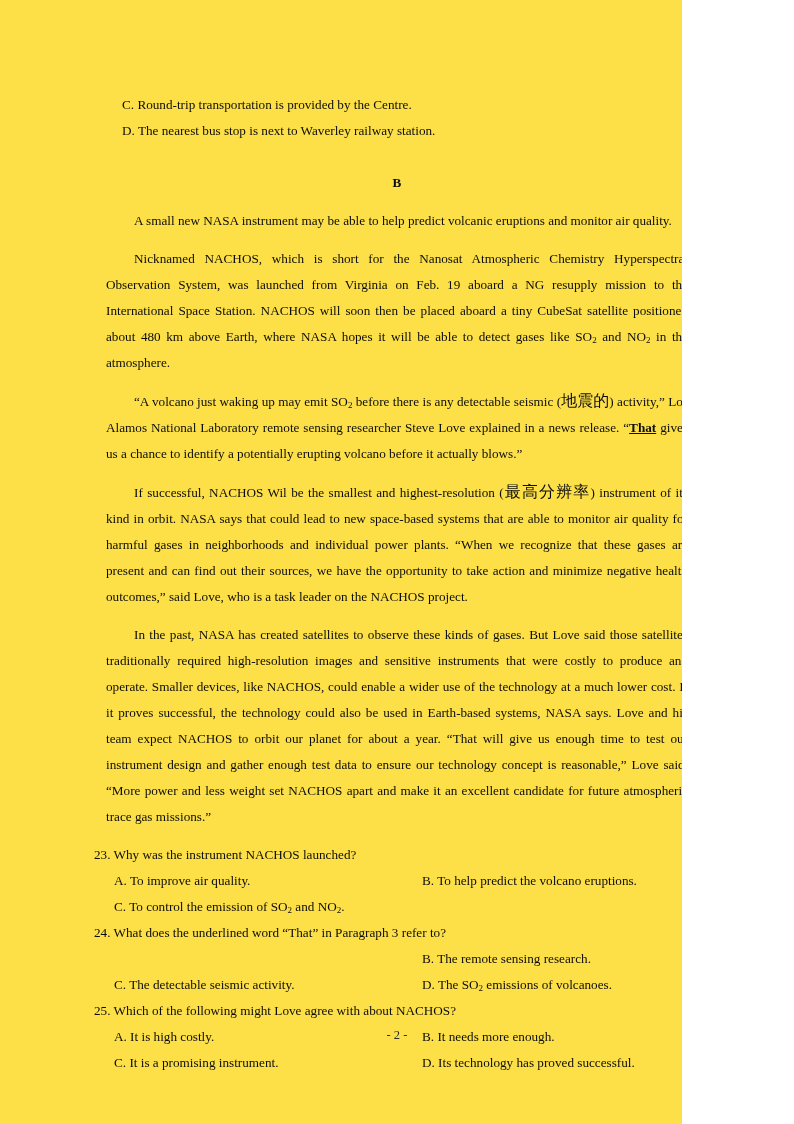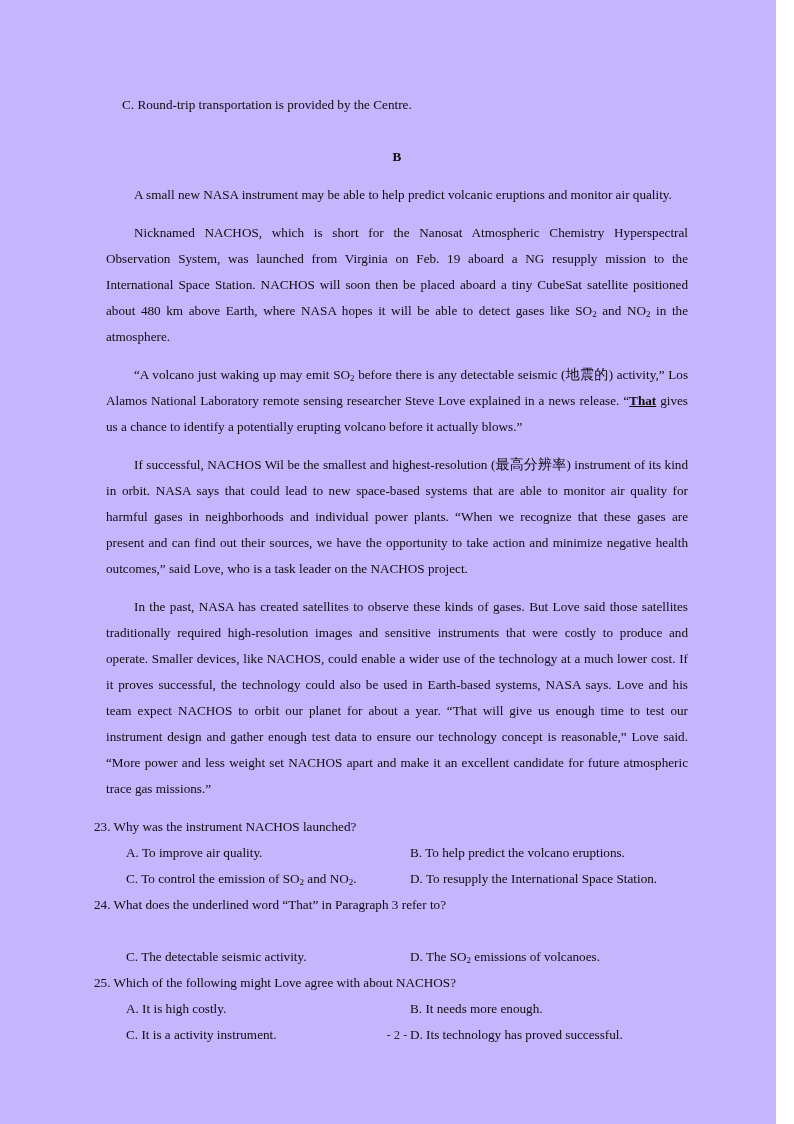--- a/index.html
+++ b/index.html
@@ -11,23 +11,23 @@
     width: 794px;
     height: 1124px;
     position: relative;
     font-family: "Liberation Serif", "DejaVu Serif", serif;
     color: #0d0d0d;
     -webkit-font-smoothing: antialiased;
   }
   .page {
     position: absolute;
     left: 0; top: 0;
-    width: 776px;
+    width: 682px;
     height: 1124px;
-    background: #c4b5fd;
+    background: #fde047;
     overflow: hidden;
   }
   .content {
     position: absolute;
     left: 94px;
     top: 92px;
     width: 606px;
   }
   
   .opt-line {
@@ -66,103 +66,104 @@
     font-family: Liberation Serif, serif;
   }
   .opt-row {
     position: relative;
     height: 26px;
     line-height: 26px;
     font-size: 13.2px;
   }
   .opt-a {
     position: absolute;
-    left: 32px;
+    left: 20px;
     top: 0;
     white-space: nowrap;
   }
   .opt-b {
     position: absolute;
-    left: 316px;
+    left: 328px;
     top: 0;
     white-space: nowrap;
   }
   sub {
     font-size: 9px;
     line-height: 0;
     vertical-align: -0.22em;
   }
   .u-bold {
     font-weight: bold;
     text-decoration: underline;
   }
   .cn {
-    font-family: Liberation Serif, serif;
-    font-size: 14px;
+    font-family: Liberation Sans, sans-serif;
+    font-size: 16px;
   }
   .footer {
     position: absolute;
     left: 0;
     top: 1028px;
     width: 794px;
     text-align: center;
     font-size: 12.5px;
     color: #2b2b2b;
   }
 </style>
 </head>
 <body>
 
 <div class="page">
   <div class="content">
 
     <div>
       <div class="opt-line">C. Round-trip transportation is provided by the Centre.</div>
+      <div class="opt-line">D. The nearest bus stop is next to Waverley railway station.</div>
     </div>
 
     <div class="section-head">B</div>
 
     <div>
       <p class="para para-last-natural">A small new NASA instrument may be able to help predict volcanic eruptions and monitor air quality.</p>
       <p class="para para-last-natural">Nicknamed NACHOS, which is short for the Nanosat Atmospheric Chemistry Hyperspectral Observation System, was launched from Virginia on Feb. 19 aboard a NG resupply mission to the International Space Station. NACHOS will soon then be placed aboard a tiny CubeSat satellite positioned about 480 km above Earth, where NASA hopes it will be able to detect gases like SO<sub>2</sub> and NO<sub>2</sub> in the atmosphere.</p>
       <p class="para para-last-natural">“A volcano just waking up may emit SO<sub>2</sub> before there is any detectable seismic (<span class="cn">地震的</span>) activity,” Los Alamos National Laboratory remote sensing researcher Steve Love explained in a news release. “<span class="u-bold">That</span> gives us a chance to identify a potentially erupting volcano before it actually blows.”</p>
       <p class="para para-last-natural">If successful, NACHOS Wil be the smallest and highest-resolution (<span class="cn">最高分辨率</span>) instrument of its kind in orbit. NASA says that could lead to new space-based systems that are able to monitor air quality for harmful gases in neighborhoods and individual power plants. “When we recognize that these gases are present and can find out their sources, we have the opportunity to take action and minimize negative health outcomes,” said Love, who is a task leader on the NACHOS project.</p>
       <p class="para para-last-natural">In the past, NASA has created satellites to observe these kinds of gases. But Love said those satellites traditionally required high-resolution images and sensitive instruments that were costly to produce and operate. Smaller devices, like NACHOS, could enable a wider use of the technology at a much lower cost. If it proves successful, the technology could also be used in Earth-based systems, NASA says. Love and his team expect NACHOS to orbit our planet for about a year. “That will give us enough time to test our instrument design and gather enough test data to ensure our technology concept is reasonable,” Love said. “More power and less weight set NACHOS apart and make it an excellent candidate for future atmospheric trace gas missions.”</p>
     </div>
 
     <div class="q-block">
       <div class="q-stem">23. Why was the instrument NACHOS launched?</div>
       <div class="opt-row">
         <span class="opt-a">A. To improve air quality.</span>
         <span class="opt-b">B. To help predict the volcano eruptions.</span>
       </div>
       <div class="opt-row">
         <span class="opt-a">C. To control the emission of SO<sub>2</sub> and NO<sub>2</sub>.</span>
-        <span class="opt-b">D. To resupply the International Space Station.</span>
       </div>
     </div>
 
     <div class="q-block">
       <div class="q-stem">24. What does the underlined word “That” in Paragraph 3 refer to?</div>
       <div class="opt-row">
+        <span class="opt-b">B. The remote sensing research.</span>
       </div>
       <div class="opt-row">
         <span class="opt-a">C. The detectable seismic activity.</span>
         <span class="opt-b">D. The SO<sub>2</sub> emissions of volcanoes.</span>
       </div>
     </div>
 
     <div class="q-block">
       <div class="q-stem">25. Which of the following might Love agree with about NACHOS?</div>
       <div class="opt-row">
         <span class="opt-a">A. It is high costly.</span>
         <span class="opt-b">B. It needs more enough.</span>
       </div>
       <div class="opt-row">
-        <span class="opt-a">C. It is a activity instrument.</span>
+        <span class="opt-a">C. It is a promising instrument.</span>
         <span class="opt-b">D. Its technology has proved successful.</span>
       </div>
     </div>
 
   </div>
 
   <div class="footer">- 2 -</div>
 </div>
 
 </body></html>

